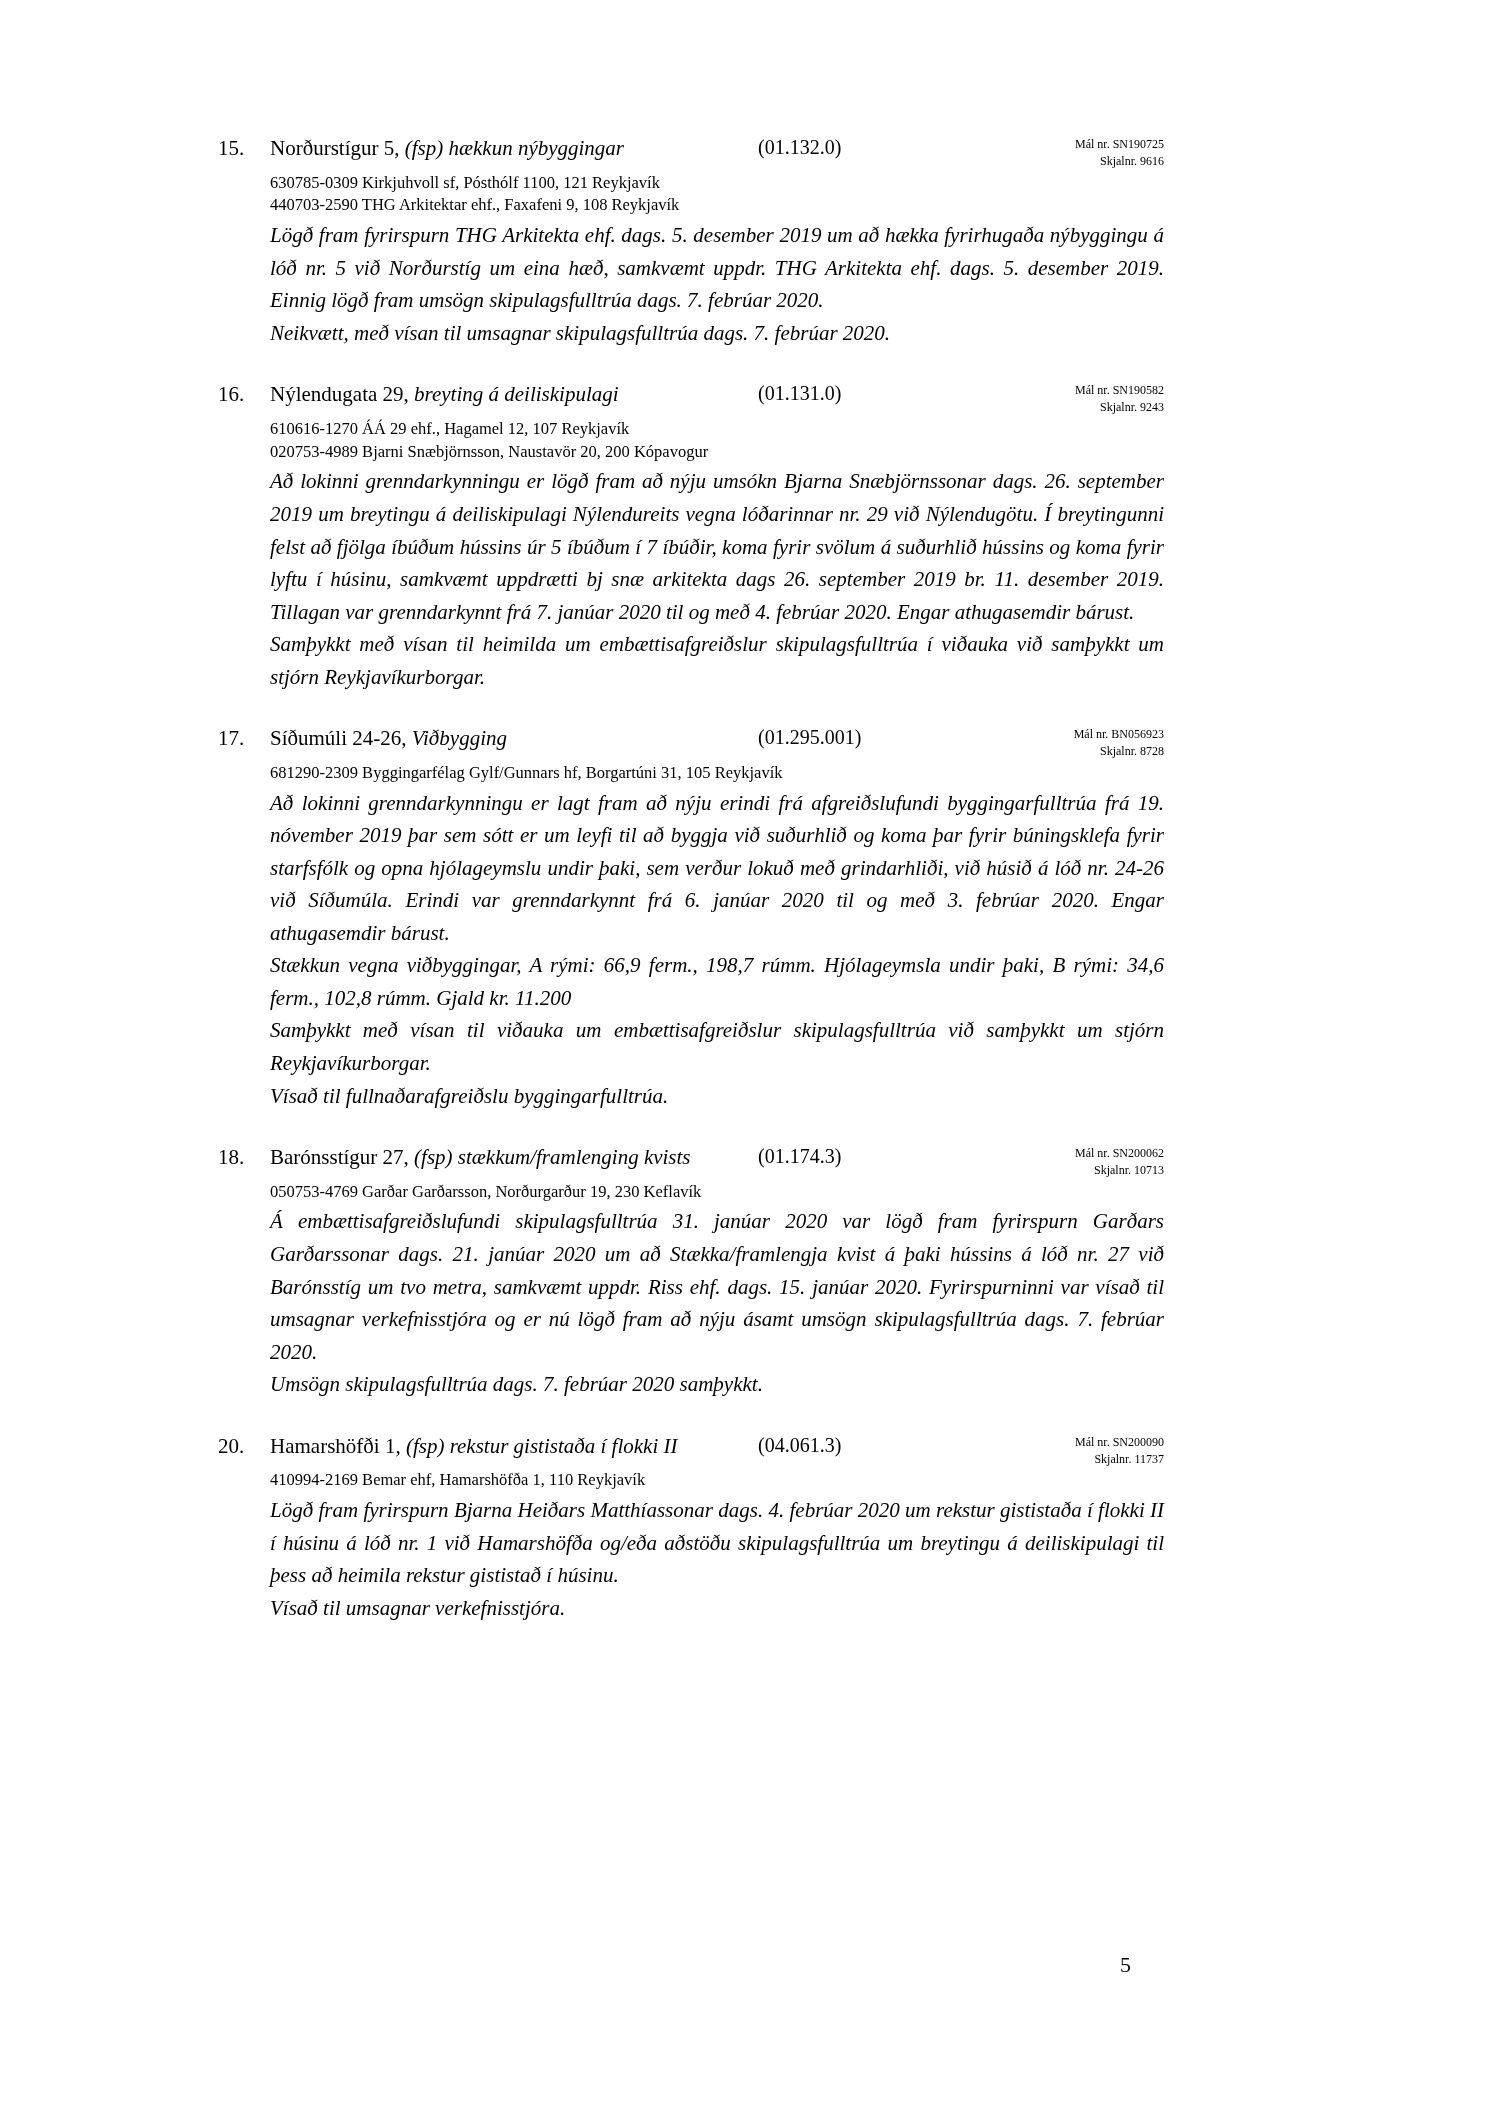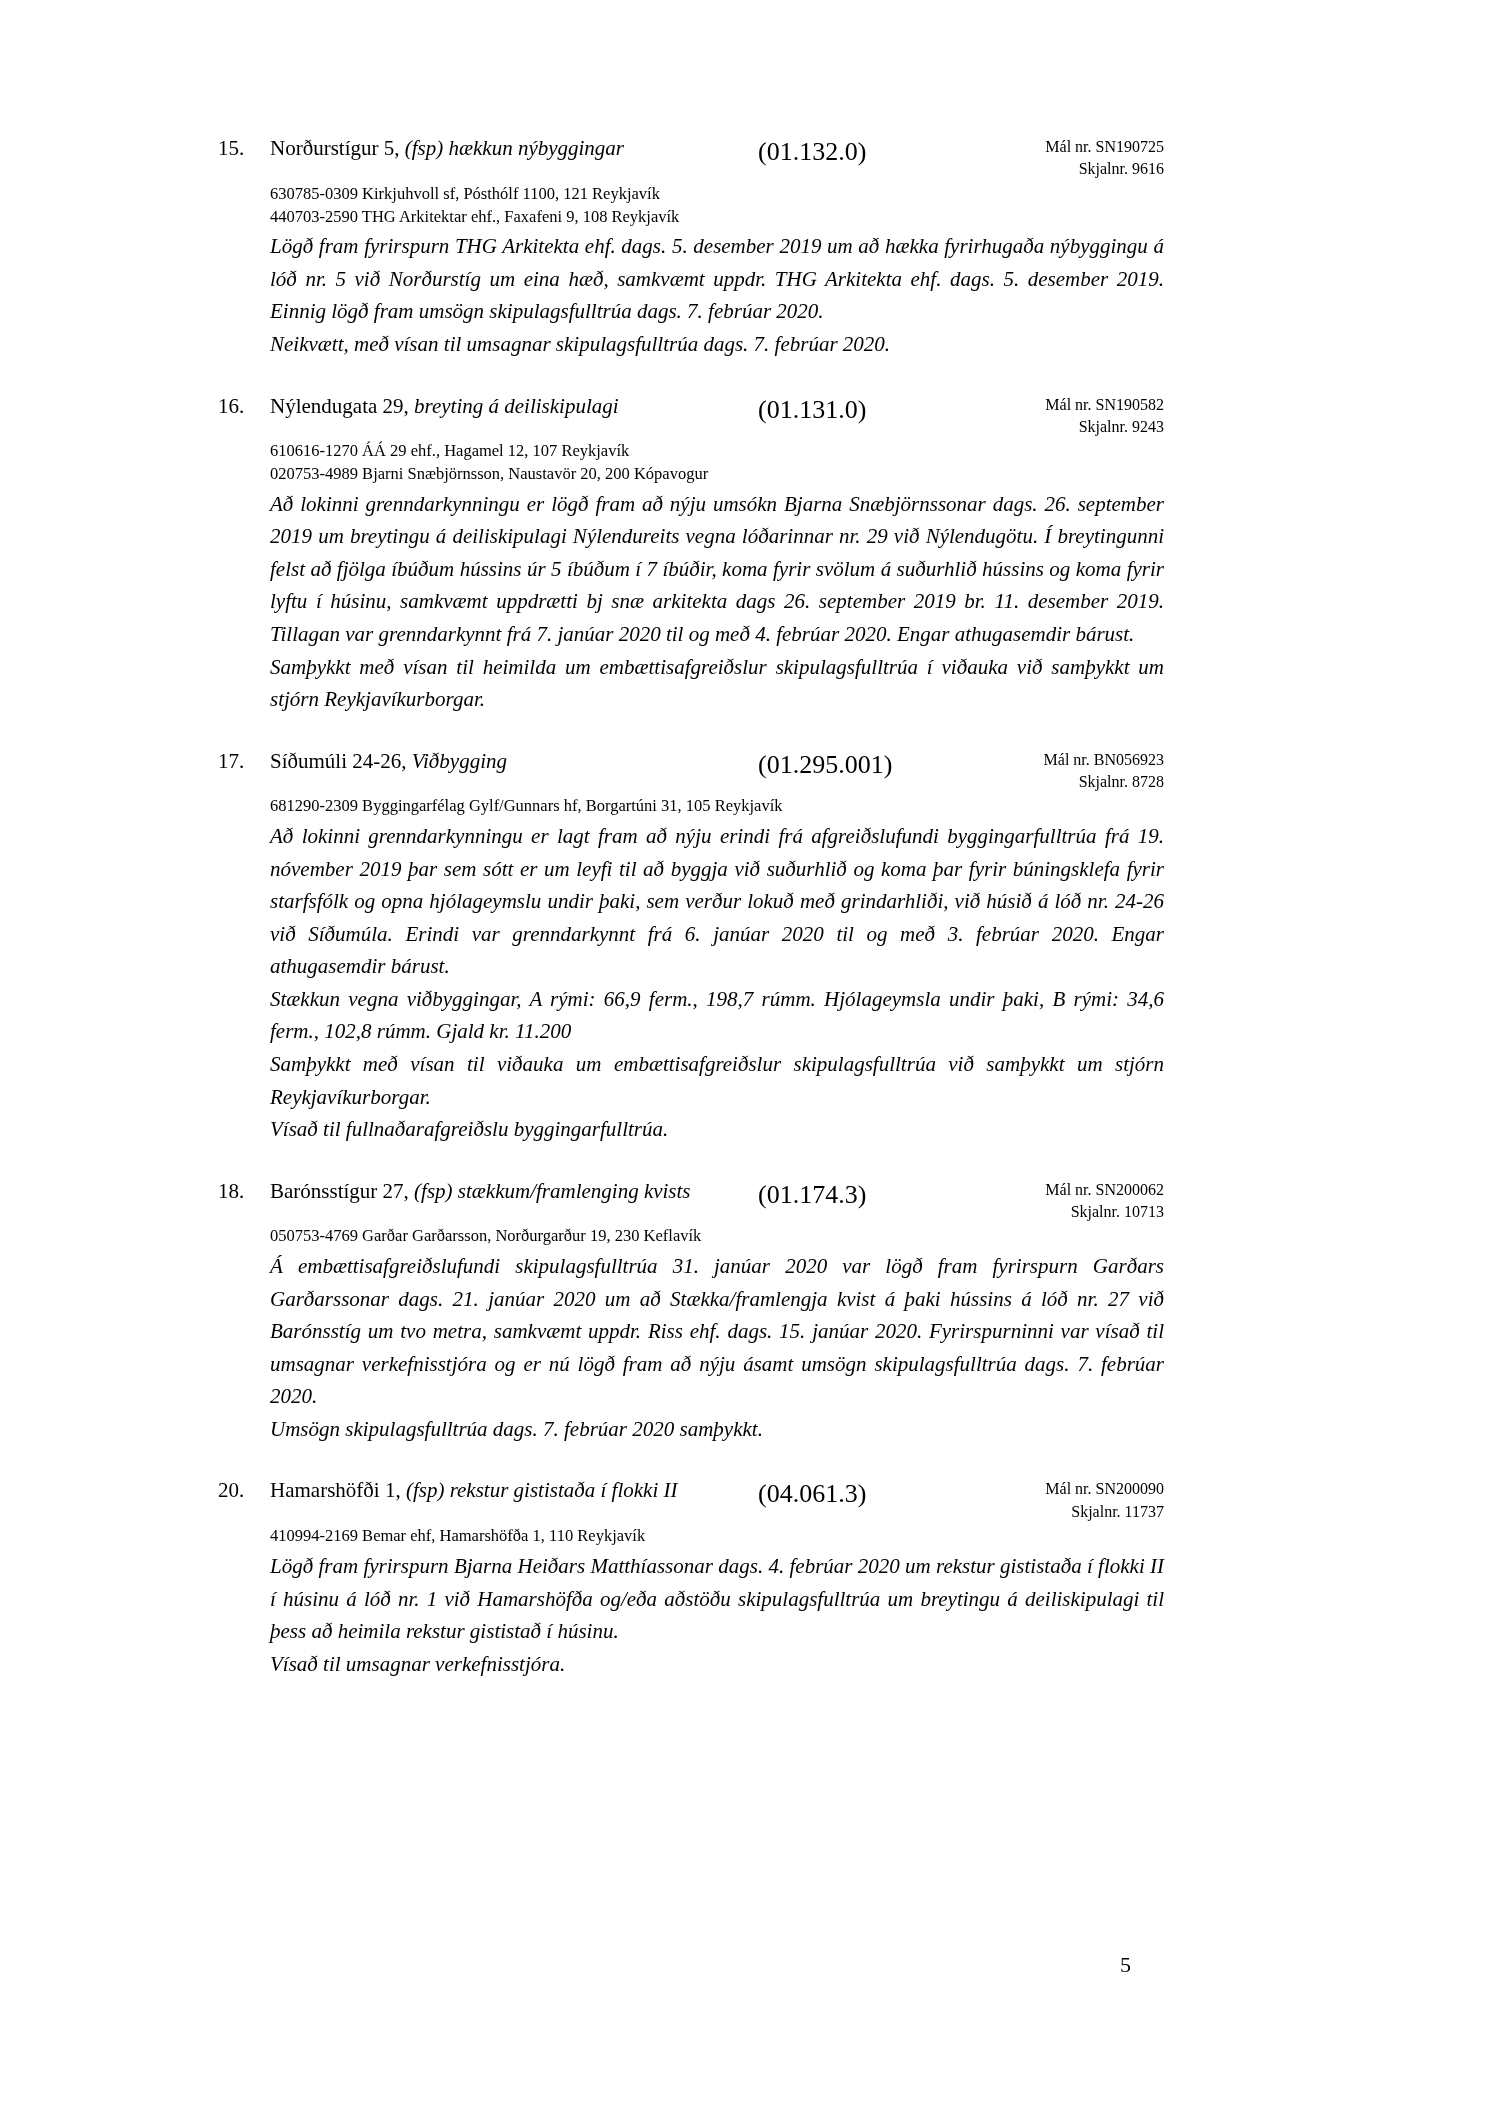--- a/index.html
+++ b/index.html
@@ -23,23 +23,23 @@
     display: grid;
     grid-template-columns: 52px 488px 216px 1fr;
     align-items: start;
     font-size: 21px;
     line-height: 1.45;
   }
   .item-num { font-size: 21px; }
   .item-title { padding-right: 8px; }
   .t-bold { font-weight: normal; }
   .t-italic { font-style: italic; }
-  .item-case { font-size: 26px; }
+  .item-case { font-size: 20px; }
   .item-refs {
-    font-size: 16px;
+    font-size: 12px;
     line-height: 1.4;
     text-align: right;
     padding-top: 3px;
     white-space: nowrap;
   }
   .item-body { margin-left: 52px; }
   .parties { margin-top: 2px; margin-bottom: 2px; }
   .party-line {
     font-size: 16.5px;
     line-height: 1.38;

